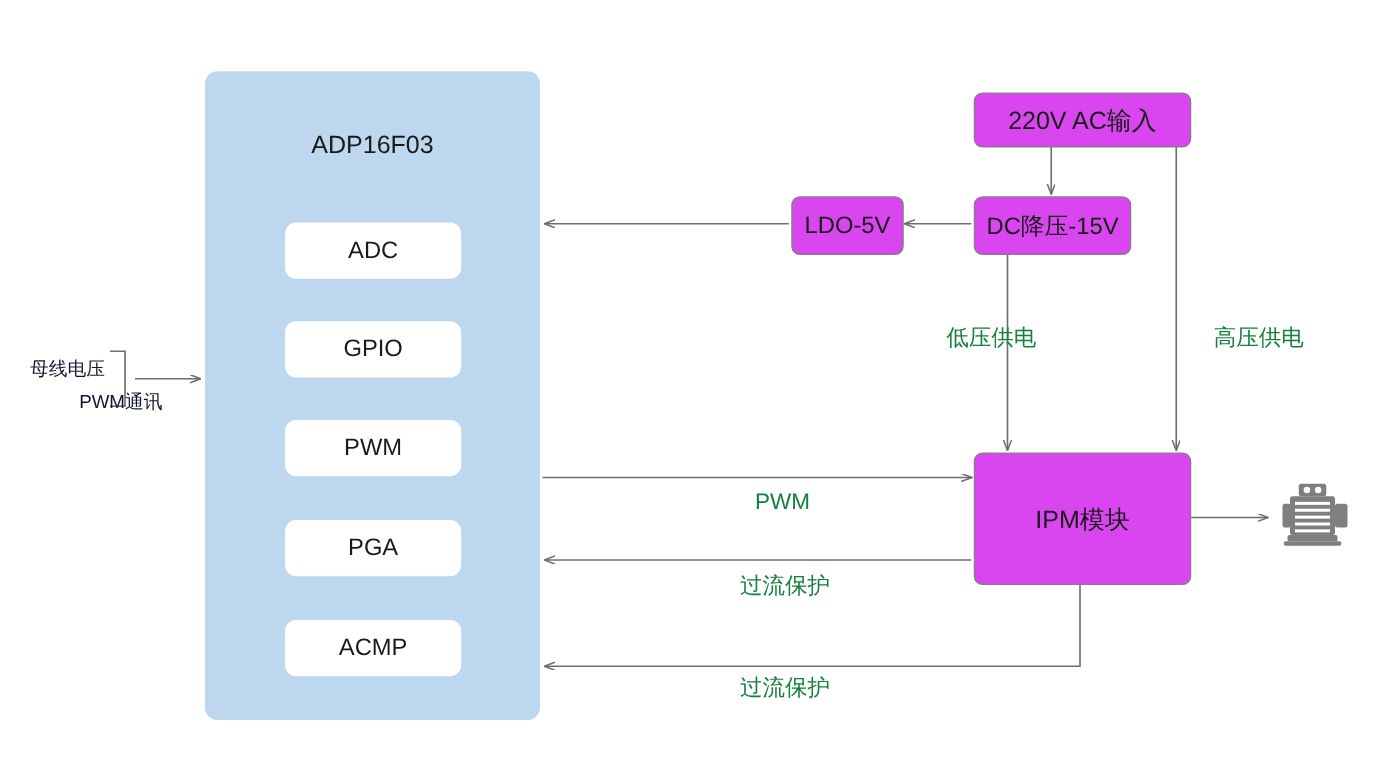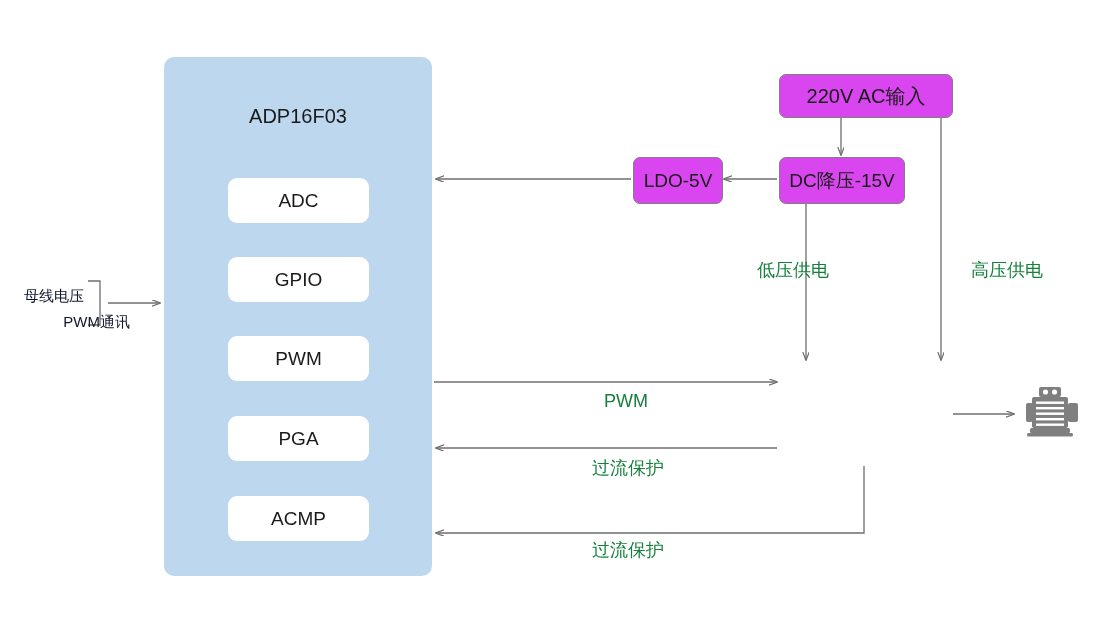--- a/index.html
+++ b/index.html
@@ -90,20 +90,21 @@
   <div class="ip-block" style="top:178px">ADC</div>
   <div class="ip-block" style="top:257px">GPIO</div>
   <div class="ip-block" style="top:336px">PWM</div>
   <div class="ip-block" style="top:496px">ACMP</div>
   <div class="ip-block" style="top:416px">PGA</div>
 
   <div class="box big" style="left:779px;top:74px;width:172px;height:42px;">220V AC输入</div>
   <div class="box" style="left:779px;top:157px;width:124px;height:45px;">DC降压-15V</div>
   <div class="box" style="left:633px;top:157px;width:88px;height:45px;">LDO-5V</div>
 
+  <div class="box big" style="left:779px;top:362px;width:172px;height:104px;">IPM模块</div>
 
   <div class="wire-label" style="left:757px;top:258px;">低压供电</div>
   <div class="wire-label" style="left:971px;top:258px;">高压供电</div>
 
   <div class="wire-label" style="left:604px;top:391px;">PWM</div>
   <div class="wire-label" style="left:592px;top:456px;">过流保护</div>
   <div class="wire-label" style="left:592px;top:538px;">过流保护</div>
 
   <div class="io-label" style="left:12px;top:283px;width:72px;">母线电压</div>
   <div class="io-label" style="left:12px;top:309px;width:72px;margin-left:46px;">PWM通讯</div>

